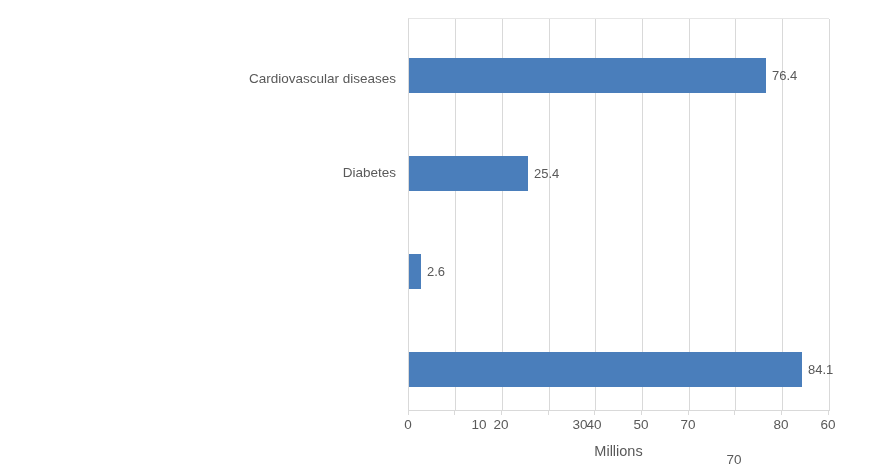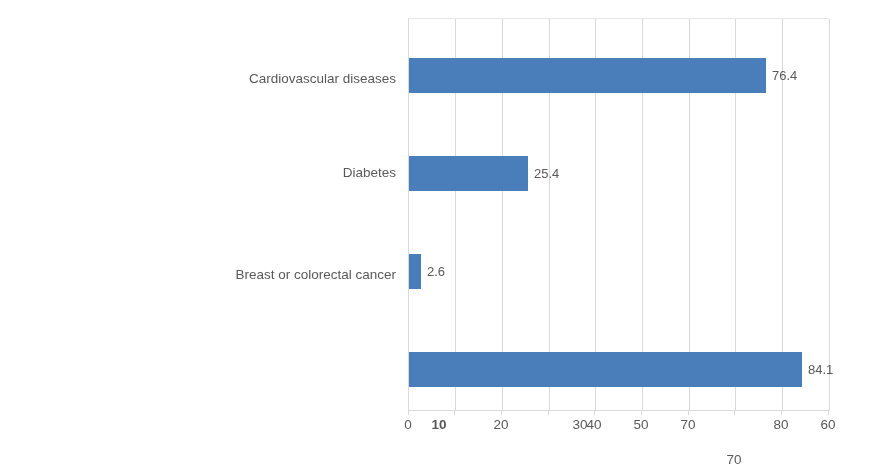--- a/index.html
+++ b/index.html
@@ -108,21 +108,20 @@
   }
 </style>
 </head>
 <body>
 
 <div id="chart-root">
 
   <div class="cat-labels">
     <div class="cat-label" style="top:52px;">Cardiovascular diseases</div>
     <div class="cat-label" style="top:146px;">Diabetes</div>
-    <div class="cat-label" style="top:248px;">Breast or colorectal cancer</div>
   </div>
 
   <div class="plot">
     <div class="gridline" style="left:46px;"></div>
     <div class="gridline" style="left:93px;"></div>
     <div class="gridline" style="left:140px;"></div>
     <div class="gridline" style="left:186px;"></div>
     <div class="gridline" style="left:233px;"></div>
     <div class="gridline" style="left:280px;"></div>
     <div class="gridline" style="left:326px;"></div>
@@ -149,24 +148,25 @@
   <div class="tick" style="left:501px;"></div>
   <div class="tick" style="left:548px;"></div>
   <div class="tick" style="left:594px;"></div>
   <div class="tick" style="left:641px;"></div>
   <div class="tick" style="left:688px;"></div>
   <div class="tick" style="left:734px;"></div>
   <div class="tick" style="left:781px;"></div>
   <div class="tick" style="left:828px;"></div>
 
   <div class="tick-label" style="left:408px;">0</div>
-  <div class="tick-label" style="left:439px;font-weight:bold;">10</div>
+  <div class="tick-label" style="left:479px;">10</div>
   <div class="tick-label" style="left:501px;">20</div>
   <div class="tick-label" style="left:580px;">30</div>
   <div class="tick-label" style="left:594px;">40</div>
   <div class="tick-label" style="left:641px;">50</div>
   <div class="tick-label" style="left:688px;">70</div>
   <div class="tick-label" style="left:734px;margin-top:35px;">70</div>
   <div class="tick-label" style="left:781px;">80</div>
   <div class="tick-label" style="left:828px;">60</div>
 
+  <div class="axis-title">Millions</div>
 
 </div>
 
 </body></html>

